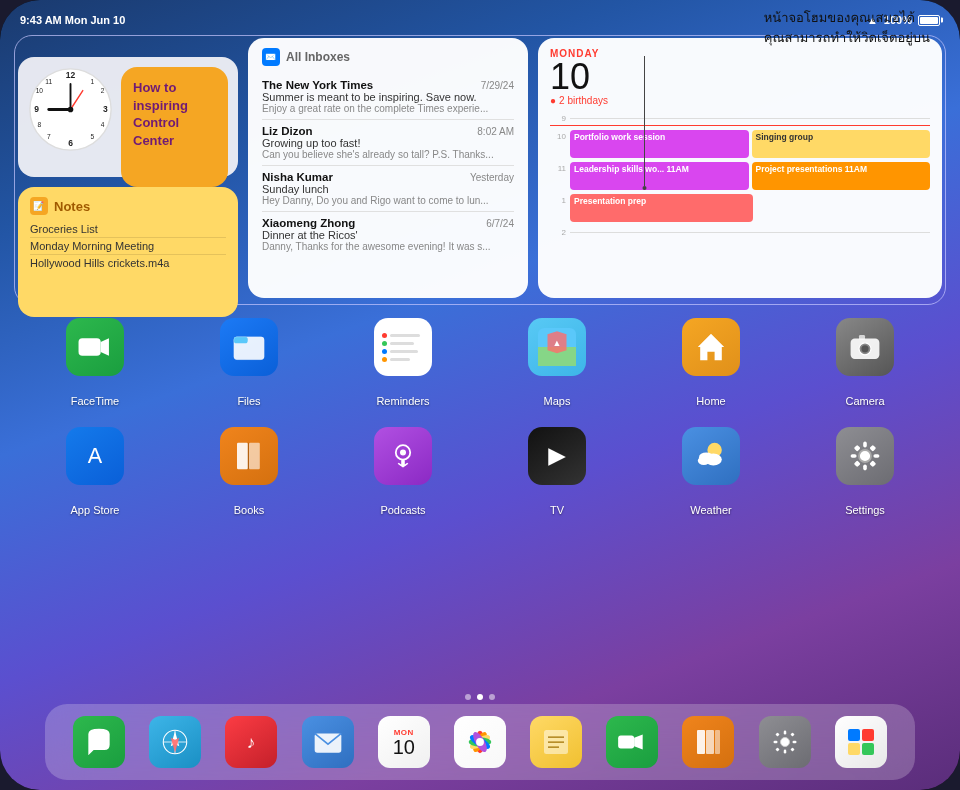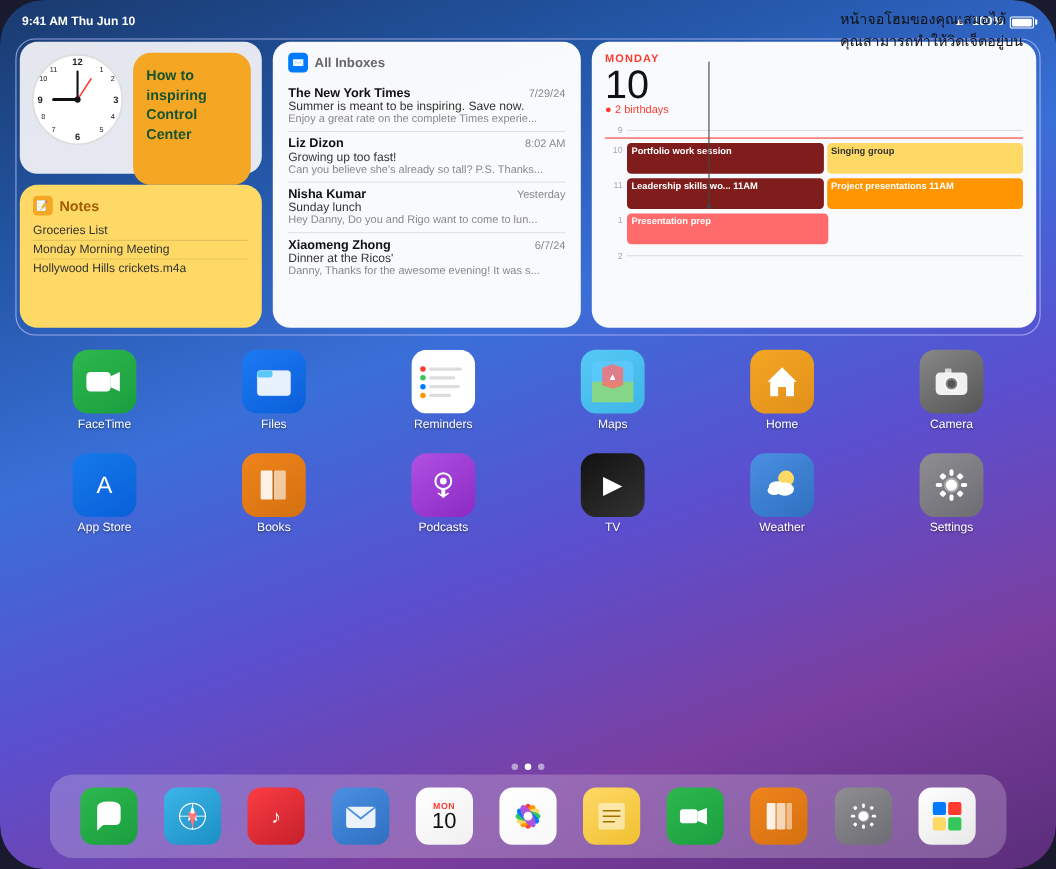--- a/index.html
+++ b/index.html
@@ -110,20 +110,21 @@
     }
 
     
     .clock-widget {
       background: rgba(240,240,245,0.95);
       border-radius: 16px;
       display: flex;
       gap: 8px;
       padding: 10px;
       height: 120px;
+      margin-top: 19px;
     }
     .control-center-widget {
       background: #f5a623;
       border-radius: 16px;
       flex: 1;
       display: flex;
       flex-direction: column;
       align-items: flex-start;
       justify-content: flex-start;
       padding: 12px;
@@ -293,21 +294,21 @@
       border-radius: 4px;
       padding: 2px 4px;
       font-size: 8.5px;
       color: #fff;
       font-weight: 600;
       flex: 1;
       min-height: 28px;
       display: flex;
       align-items: flex-start;
     }
-    .cal-event.red { background: #7f1d1d; }
+    .cal-event.red { background: #d946ef; }
     .cal-event.yellow { background: #ffd966; color: #333; }
     .cal-event.orange { background: #ff9500; }
     .cal-event.red-light { background: #ff6b6b; }
     .cal-red-line {
       height: 1px;
       background: #ff3b30;
       margin: 2px 0;
       width: 100%;
     }
 
@@ -345,20 +346,21 @@
       font-size: 26px;
       position: relative;
       overflow: hidden;
     }
     .app-label {
       font-size: 11px;
       color: #fff;
       text-align: right;
       text-shadow: 0 1px 2px rgba(0,0,0,0.5);
       font-weight: 500;
+      margin-top: 15px;
     }
 
     
     .facetime-bg { background: linear-gradient(145deg, #2db84d, #1a9e3f); }
     .files-bg { background: linear-gradient(145deg, #1c7af5, #0a5fd8); }
     .reminders-bg { background: linear-gradient(145deg, #f5f5f5, #e0e0e0); }
     .maps-bg { background: linear-gradient(145deg, #58c9f5, #3db5e8); }
     .home-bg { background: linear-gradient(145deg, #f5a623, #e0901a); }
     .camera-bg { background: linear-gradient(145deg, #888, #555); }
     .appstore-bg { background: linear-gradient(145deg, #147aeb, #0a5fd8); }
@@ -538,21 +540,21 @@
       pointer-events: none;
     }
   </style>
 </head>
 <body>
 
 <div class="ipad-frame">
   <div class="wallpaper"></div>
 
   <div class="status-bar">
-    <span class="status-bar-left">9:41 AM  Thu Jun 10</span>
+    <span class="status-bar-left">9:43 AM  Mon Jun 10</span>
     <div class="status-bar-right">
       <span class="wifi-icon">▲</span>
       <span>100%</span>
       <div class="battery-icon">
         <div class="battery-fill"></div>
       </div>
     </div>
   </div>
 
   <div class="annotation-box">
@@ -590,21 +592,21 @@
             <line x1="45" y1="45" x2="22" y2="45" stroke="#111" stroke-width="3" stroke-linecap="round"></line>
 
             <line x1="45" y1="45" x2="45" y2="18" stroke="#111" stroke-width="2" stroke-linecap="round"></line>
 
             <line x1="45" y1="45" x2="58" y2="25" stroke="#ff3b30" stroke-width="1.5" stroke-linecap="round"></line>
             <circle cx="45" cy="45" r="3" fill="#111"></circle>
           </svg>
         </div>
 
         <div class="control-center-widget">
-          <div style="font-size:13px;font-weight:700;color:#14532d;line-height:1.35;">
+          <div style="font-size:13px;font-weight:700;color:#701a75;line-height:1.35;">
             <span>How to</span><br>
             <span>inspiring</span><br>
             <span>Control</span><br>
             <span>Center</span>
           </div>
         </div>
       </div>
 
       <div class="notes-widget">
         <div class="notes-widget-header">

